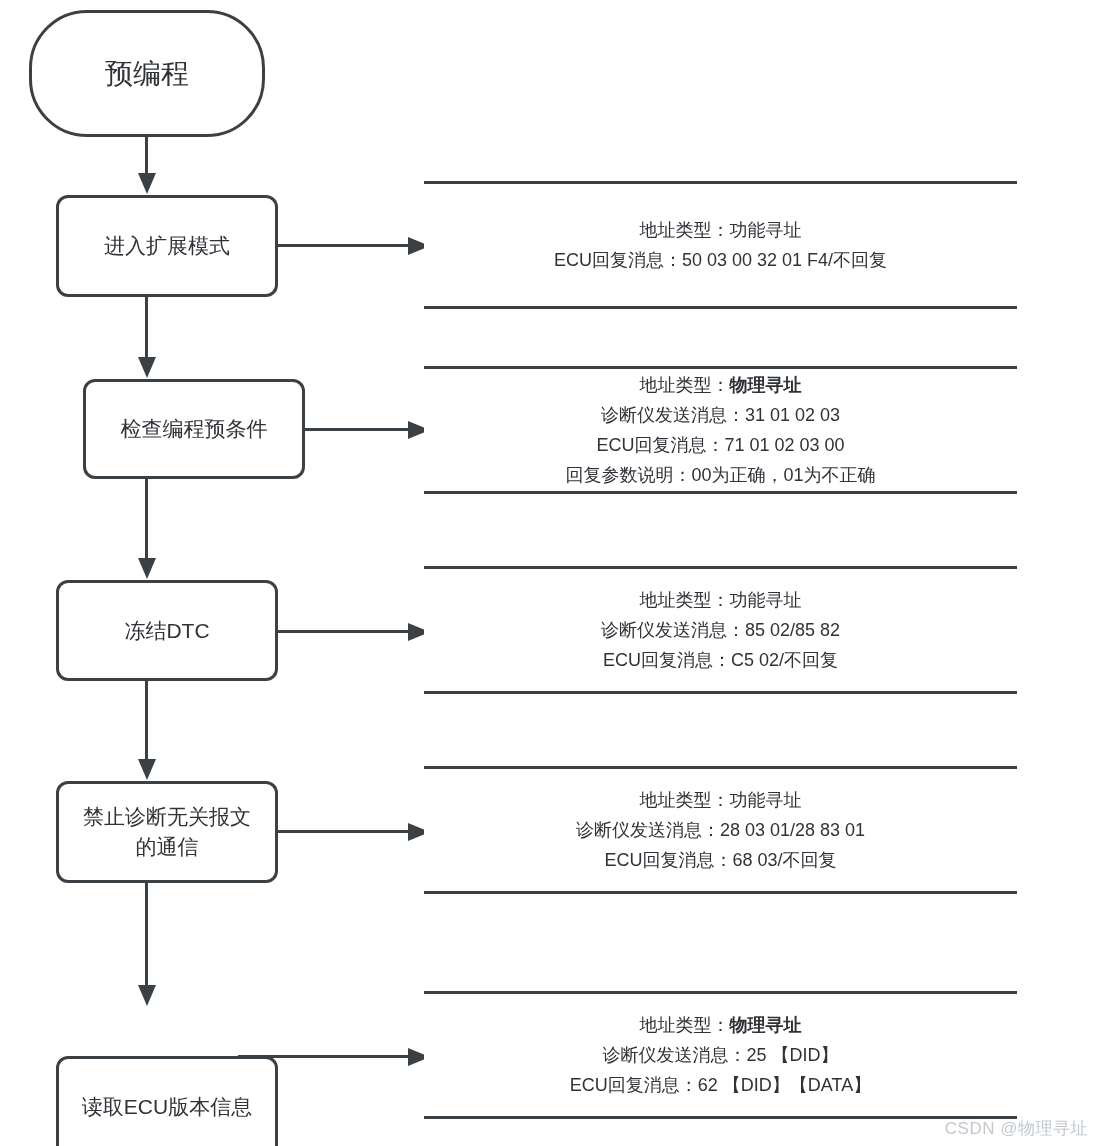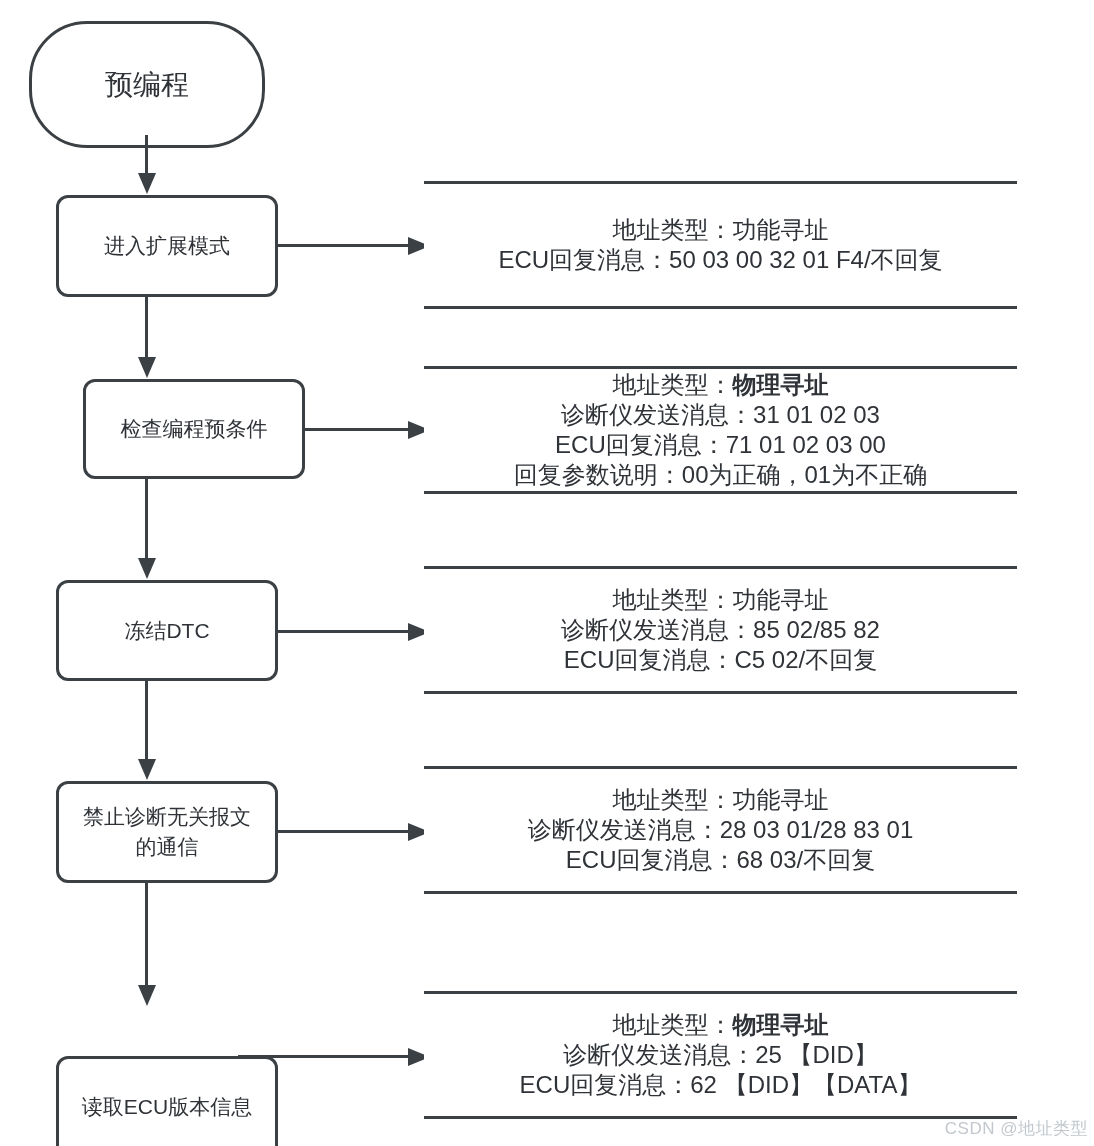--- a/index.html
+++ b/index.html
@@ -15,21 +15,21 @@
     background:var(--bg);
     font-family:"Liberation Sans","DejaVu Sans",sans-serif;
     color:var(--text);
     overflow:hidden;
   }
   
   .terminator{
     position:absolute;left:29px;top:10px;width:230px;height:121px;
     border:3px solid var(--stroke);border-radius:58px;
     display:flex;align-items:center;justify-content:center;
-    font-size:28px;background:var(--bg);margin-top:11px;
+    font-size:28px;background:var(--bg);
   }
   
   .pbox{
     position:absolute;left:56px;width:176px;
     border:3px solid var(--stroke);border-radius:12px;
     display:flex;align-items:center;justify-content:center;
     text-align:center;font-size:21px;line-height:1.42;
     padding:0 20px;background:var(--bg);box-sizing:content-box;
   }
   #box1{top:195px;height:96px;text-align:center;}
@@ -55,21 +55,21 @@
   #ha1{top:244px;} #hh1{top:237px;}
   #ha2{top:428px;} #hh2{top:421px;}
   #ha3{top:630px;} #hh3{top:623px;}
   #ha4{top:830px;} #hh4{top:823px;}
   #ha5{top:1055px;} #hh5{top:1048px;}
   
   .info{
     position:absolute;left:424px;width:593px;height:122px;
     border-top:3px solid var(--stroke);border-bottom:3px solid var(--stroke);
     display:flex;flex-direction:column;align-items:center;justify-content:center;
-    font-size:24px;line-height:30px;text-align:center;background:var(--bg);
+    font-size:18px;line-height:30px;text-align:center;background:var(--bg);
   }
   #info1{top:181px;}
   #info2{top:366px;}
   #info3{top:566px;}
   #info4{top:766px;}
   #info5{top:991px;}
   .info .seg-b{font-weight:bold;}
   
   .watermark{
     position:absolute;right:6px;top:1117px;
@@ -142,15 +142,15 @@
       <div><span class="seg">地址类型：功能寻址</span></div>
       <div><span class="seg">诊断仪发送消息：28 03 01/28 83 01</span></div>
       <div><span class="seg">ECU回复消息：68 03/不回复</span></div>
     </div>
   <div class="info" id="info5">
       <div><span class="seg">地址类型：</span><span class="seg-b">物理寻址</span></div>
       <div><span class="seg">诊断仪发送消息：25 【DID】</span></div>
       <div><span class="seg">ECU回复消息：62 【DID】【DATA】</span></div>
     </div>
 
-  <div class="watermark">CSDN @地址类型</div>
+  <div class="watermark">CSDN @物理寻址</div>
 
 </div>
 
 </body></html>

